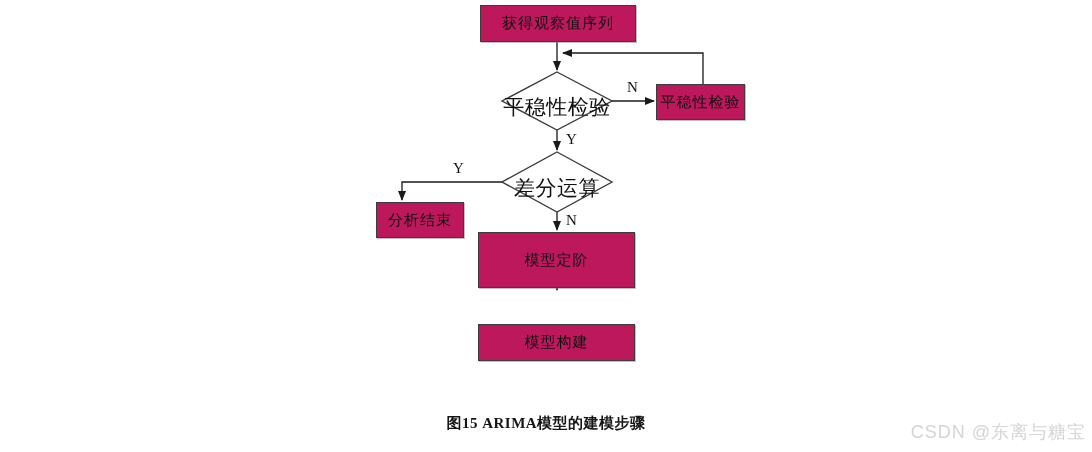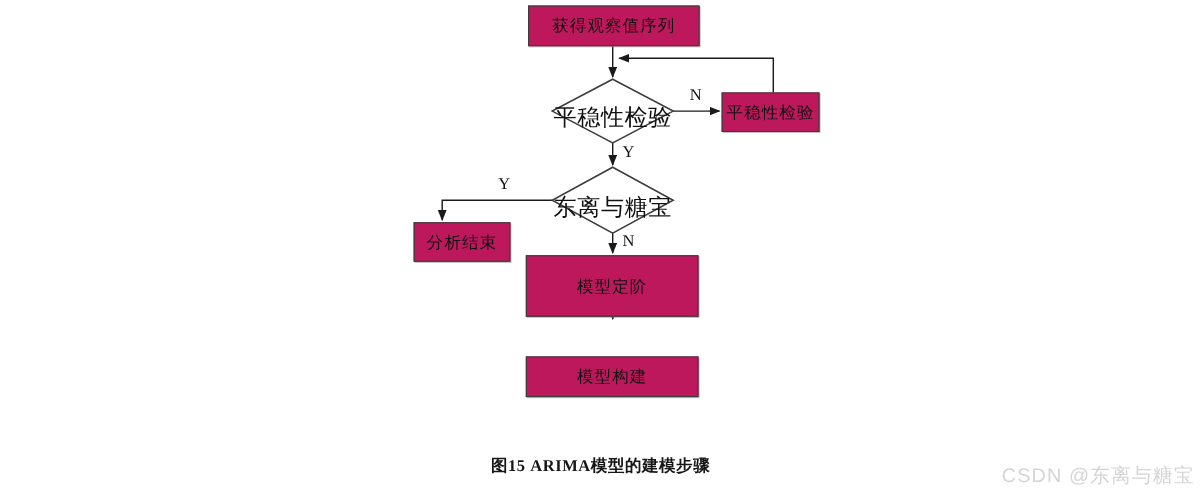--- a/index.html
+++ b/index.html
@@ -73,21 +73,21 @@
 
   <div class="node" style="left:355px; top:202px; width:88px; height:36px;margin-left:21px;">分析结束</div>
 
   <div class="node" style="left:478px; top:232px; width:157px; height:56px;">模型定阶</div>
 
   <div class="node" style="left:478px; top:292px; width:157px; height:37px;margin-top:32px;">模型构建</div>
 
 
   <div class="diamond-label" style="left:499px; top:93px;">平稳性检验</div>
 
-  <div class="diamond-label" style="left:499px; top:174px;">东离与糖宝</div>
+  <div class="diamond-label" style="left:499px; top:174px;">差分运算</div>
 
   <div class="edge-label" style="left:627px; top:79px;">N</div>
 
   <div class="edge-label" style="left:566px; top:131px;">Y</div>
 
   <div class="edge-label" style="left:453px; top:160px;">Y</div>
 
   <div class="edge-label" style="left:566px; top:212px;">N</div>
 
   <div class="caption">图15 ARIMA模型的建模步骤</div>

